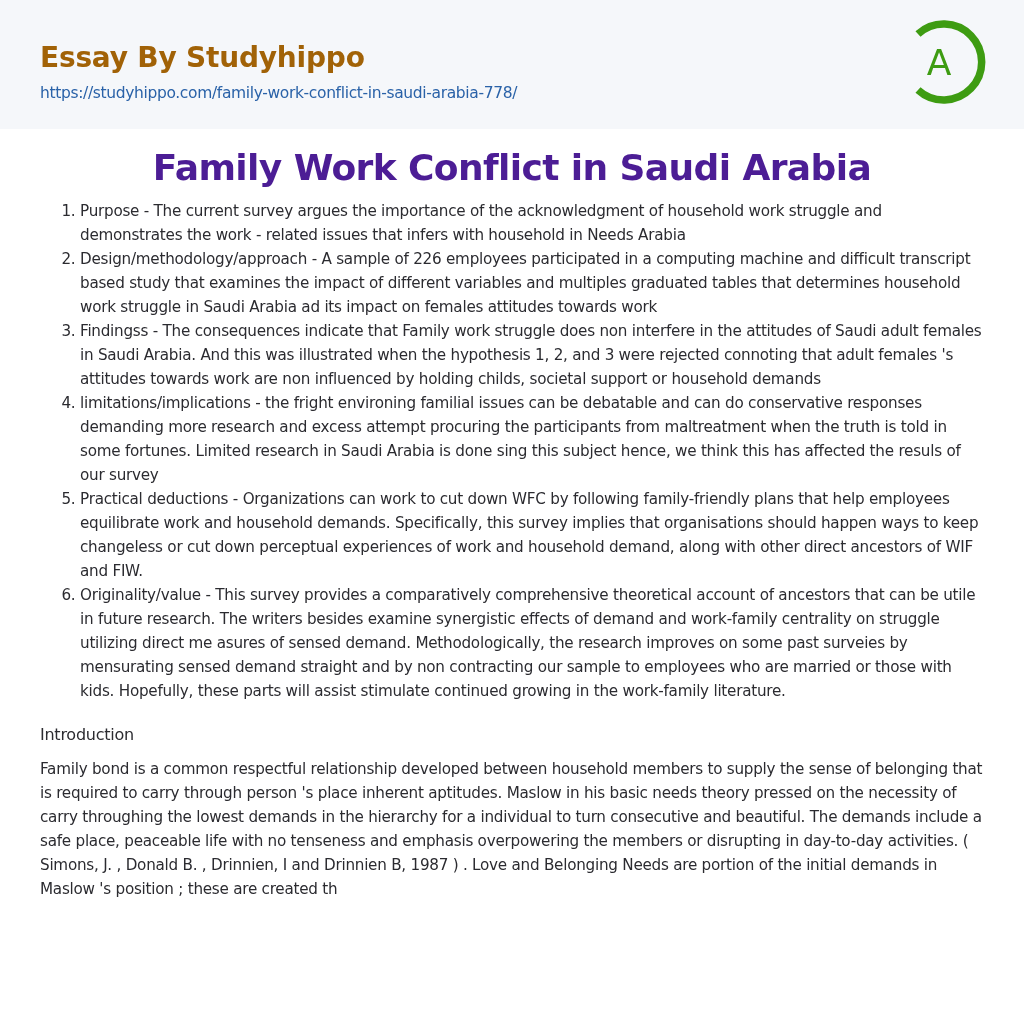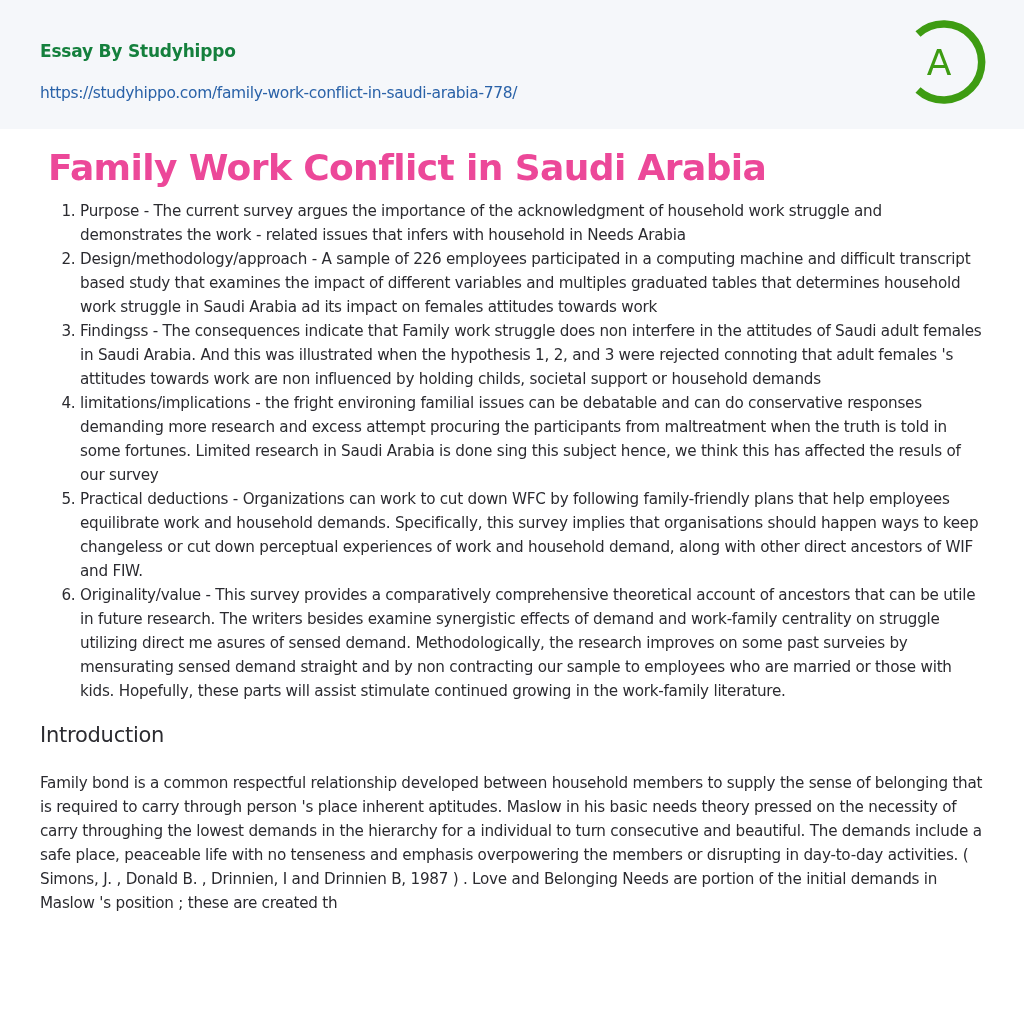--- a/index.html
+++ b/index.html
@@ -9,50 +9,50 @@
     font-family: "DejaVu Sans", sans-serif;
     color: #2b2b30;
   }
   .header {
     background: #f5f7fa;
     height: 129px;
     position: relative;
   }
   .brand {
     position: absolute; left: 40px; top: 41px;
-    font-size: 17px; font-weight: bold; color: #15803d;
+    font-size: 28px; font-weight: bold; color: #a16207;
     letter-spacing: -0.2px;
   }
   .url {
     position: absolute; left: 40px; top: 84px;
     font-size: 15.5px; color: #2a62a8;
     text-decoration: none; letter-spacing: -0.35px; text-align: center;
   }
   .logo {
     position: absolute; left: 910px; top: 17px; width: 78px; height: 90px;
   }
   .content { padding: 0 40px; }
   h1 {
     margin: 8px; padding-top: 147px; margin-top: -129px;
-    font-size: 36px; font-weight: bold; color: #ec4899;
-    letter-spacing: -0.6px; line-height: 42px;
+    font-size: 36px; font-weight: bold; color: #4c1d95;
+    letter-spacing: -0.6px; line-height: 42px; text-align: center;
   }
   .title-wrap { padding-top: 18px; }
   .title-wrap h1 { padding-top: 0; margin-top: 0; }
   ol {
     margin: 10px 0 0 0; padding-left: 40px;
     font-size: 15.2px; line-height: 24px; letter-spacing: -0.25px;
   }
   ol li { padding-left: 0px; }
   .section-heading {
     margin-top: 20px;
-    font-size: 21px; line-height: 24px; letter-spacing: -0.25px;
+    font-size: 16px; line-height: 24px; letter-spacing: -0.25px;
   }
   .para {
-    margin-top: 24px;
+    margin-top: 10px;
     font-size: 15.2px; line-height: 24px; letter-spacing: -0.25px;
   }
 </style>
 </head>
 <body>
 
 <div class="header">
   <div class="brand">Essay By Studyhippo</div>
   <a class="url">https://studyhippo.com/family-work-conflict-in-saudi-arabia-778/</a>
   <svg class="logo" viewBox="0 0 78 90">

